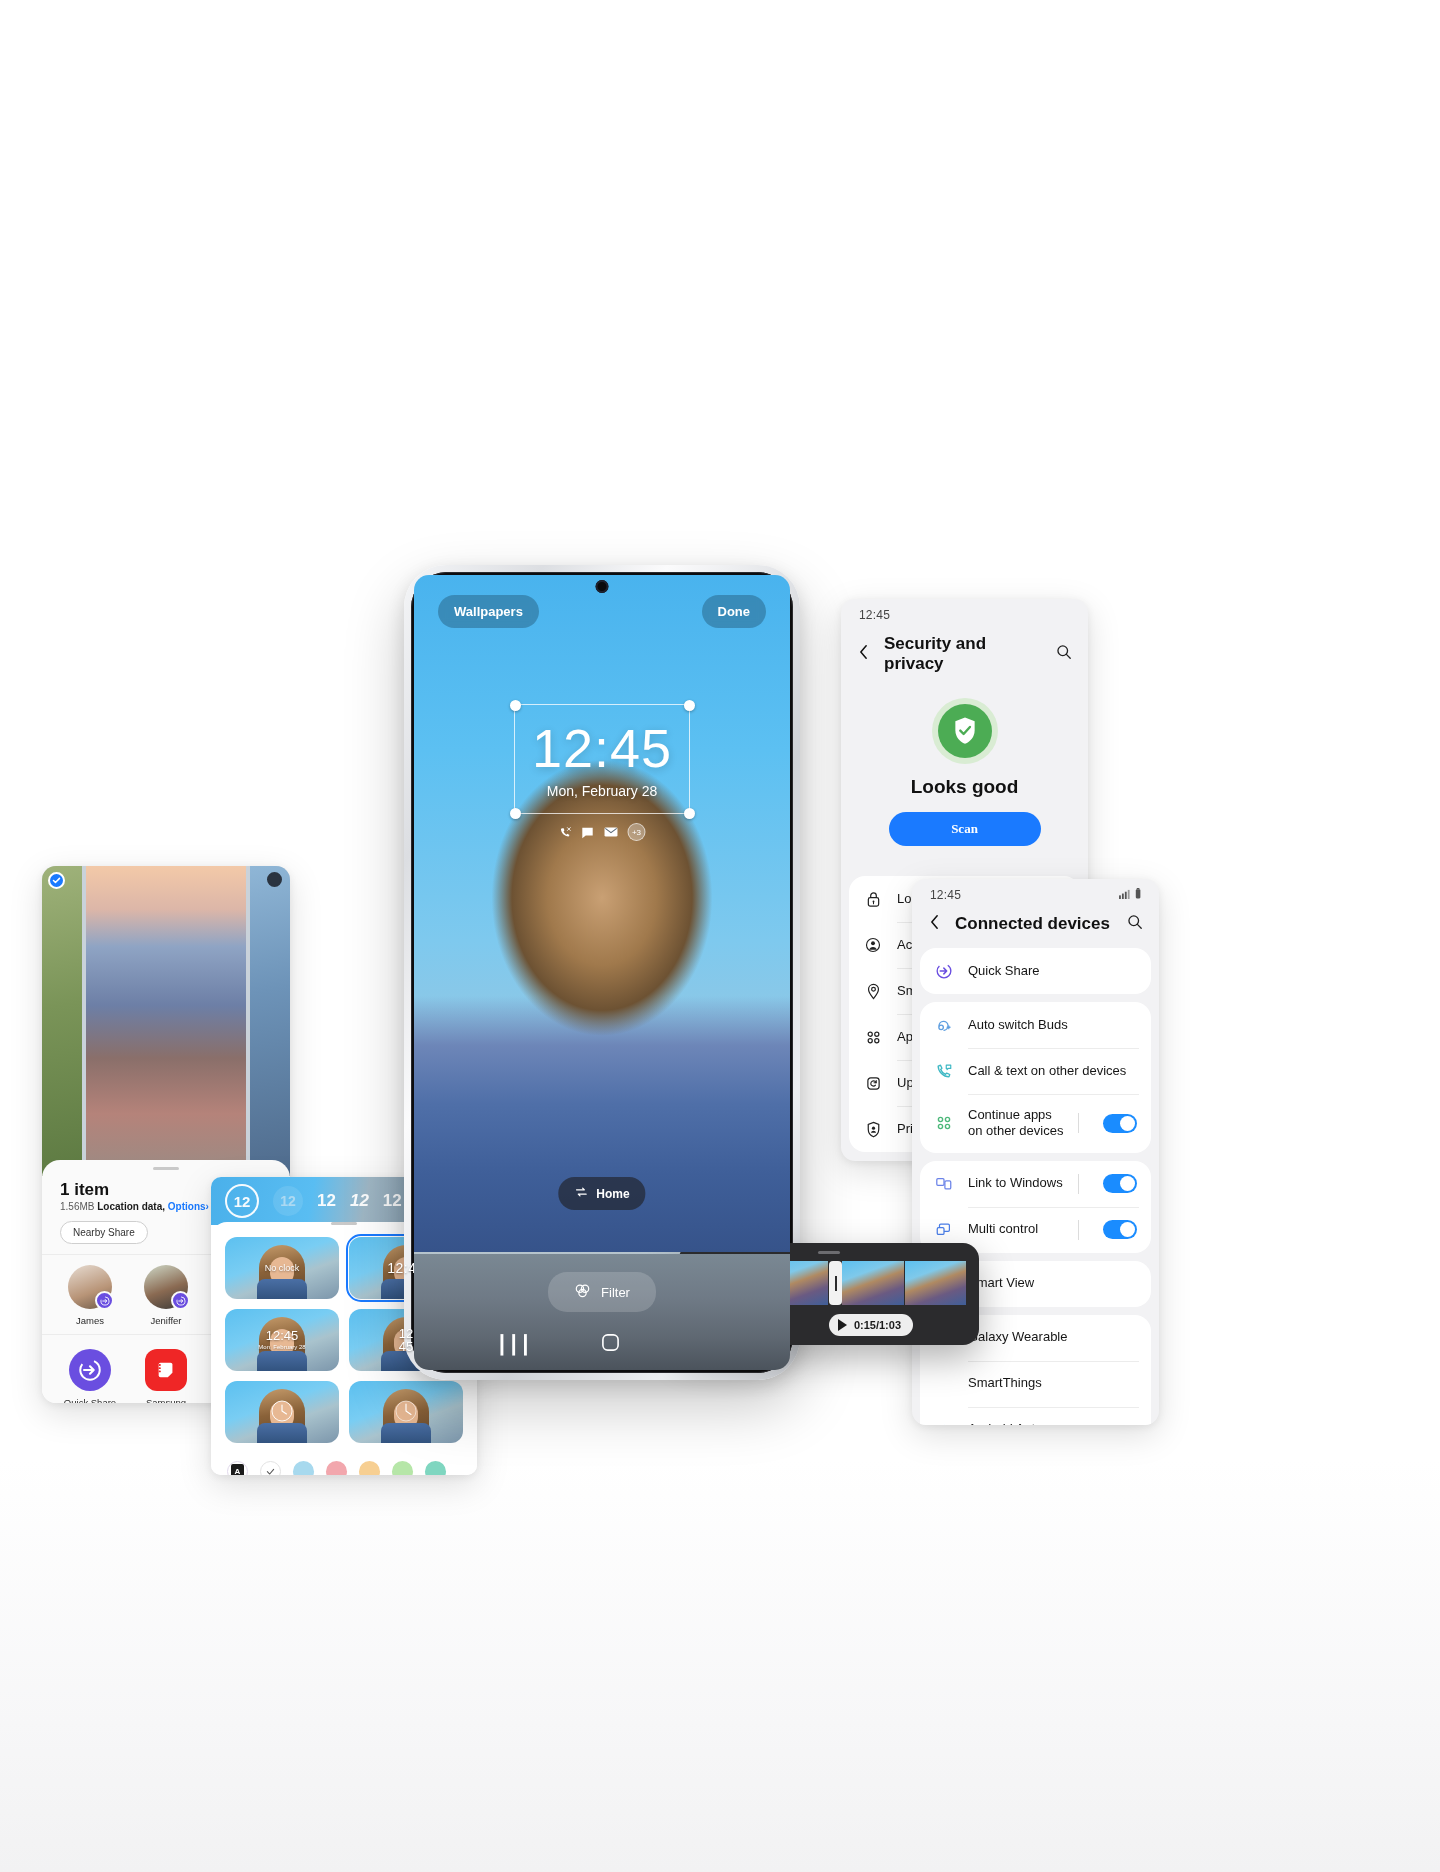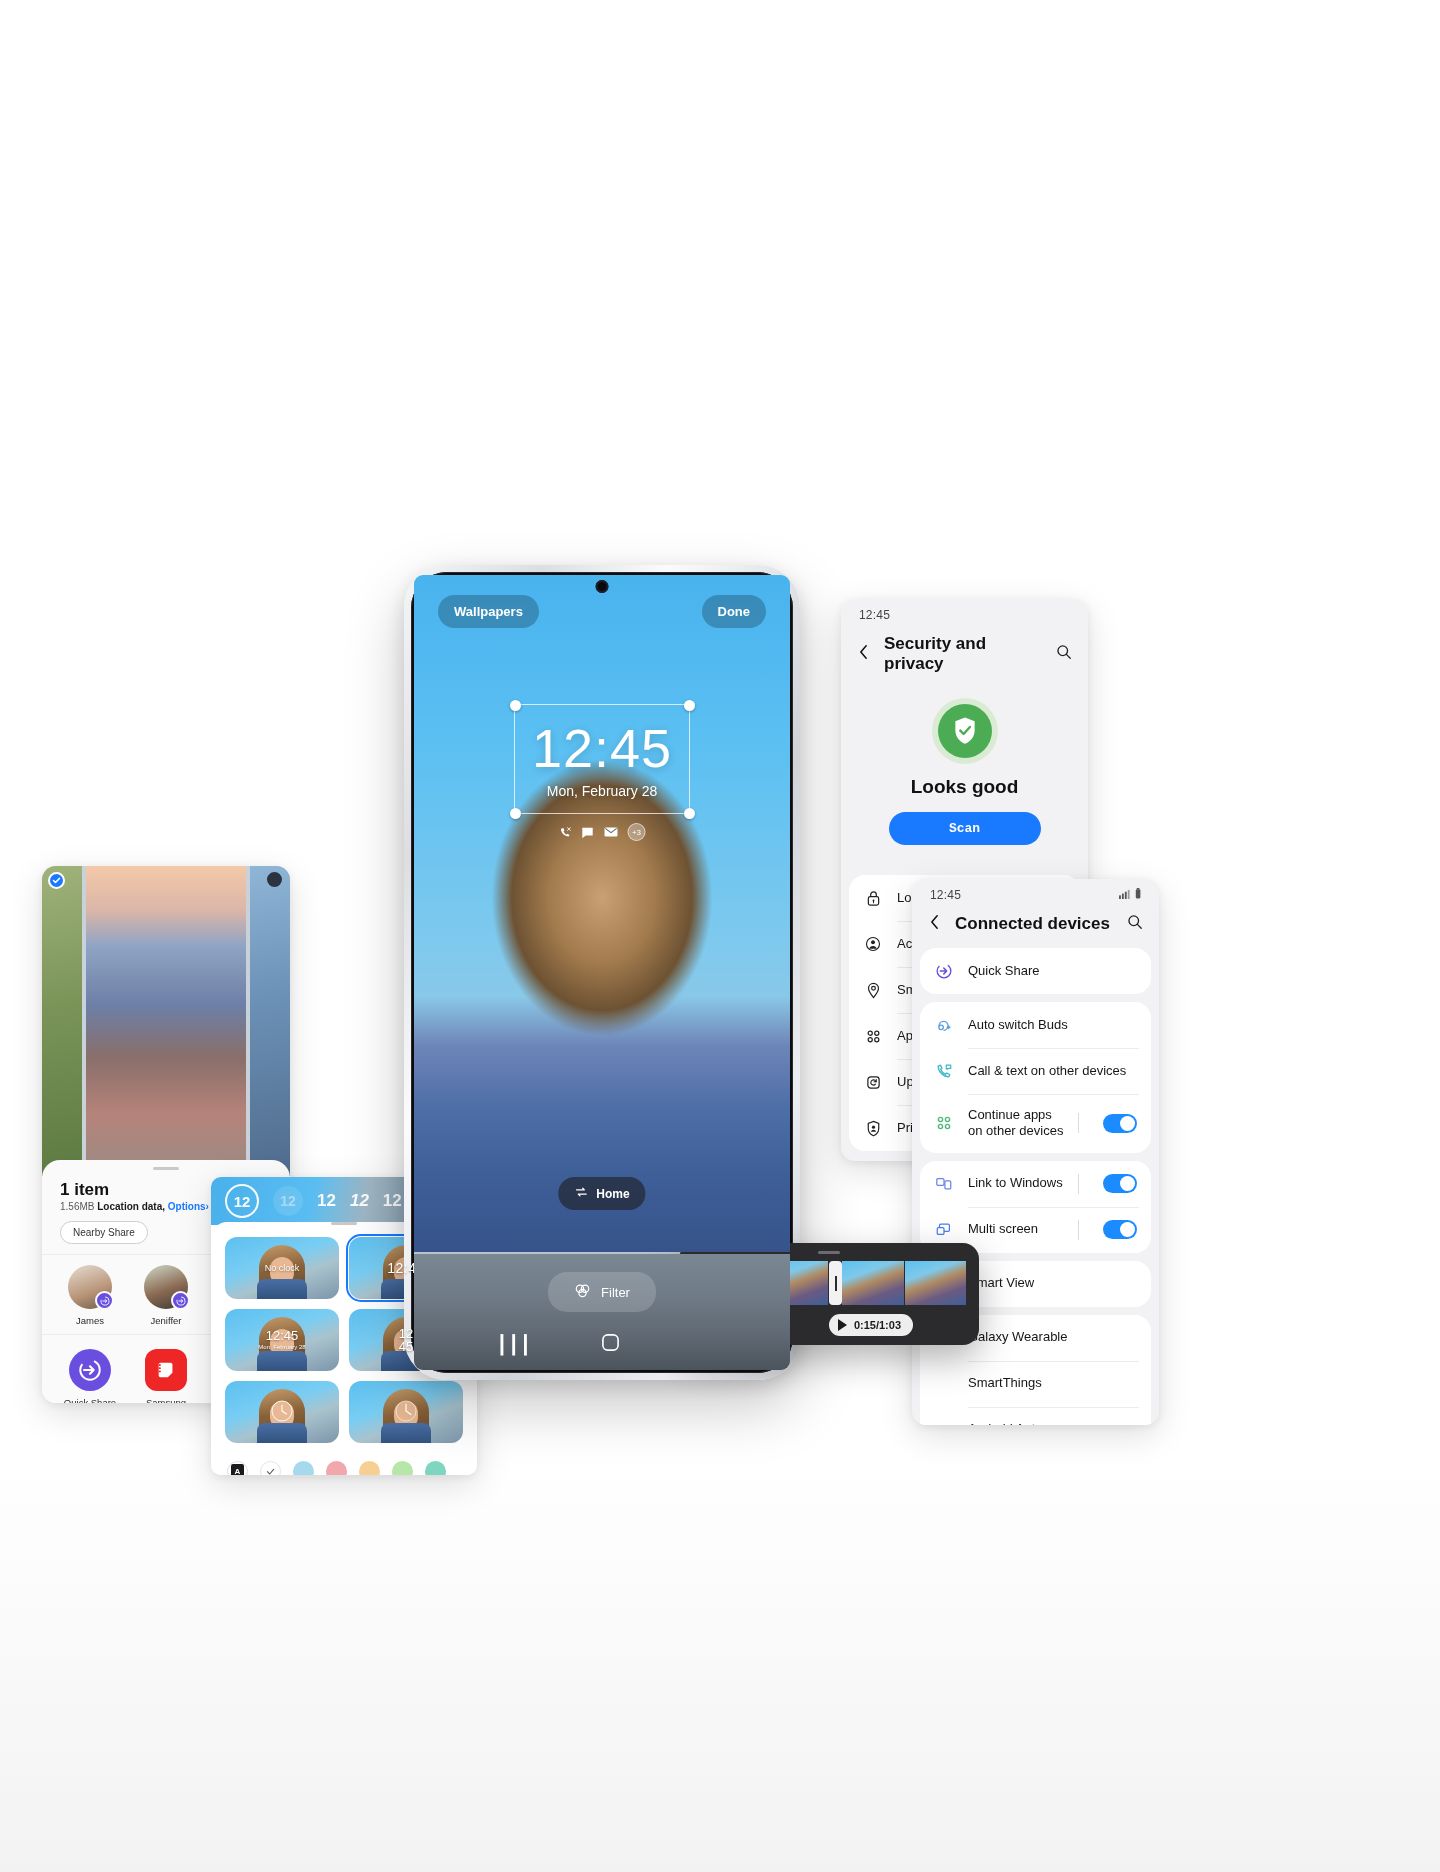--- a/index.html
+++ b/index.html
@@ -80,21 +80,21 @@
   }
   .shield-in {
     width: 54px; height: 54px; border-radius: 50%; background: #4cac54;
     display: flex; align-items: center; justify-content: center;
   }
   #security .looks { font-size: 19px; font-weight: 700; color: #111; margin-bottom: 14px; }
   .scan-btn {
     display:block; width: 152px; margin: 12px auto;
     background: #1a7aff; color: #fff; border: none;
     border-radius: 20px; padding: 9px 0;
-    font-size: 13px; font-weight: 600; font-family: Liberation Mono, monospace; cursor: pointer;
+    font-size: 13px; font-weight: 600; font-family: Liberation Serif, serif; cursor: pointer;
   }
 
   
   #connected { left: 912px; top: 879px; width: 247px; height: 546px; }
 
   
   #quickshare { left: 42px; top: 866px; width: 248px; height: 537px; background:#fff; }
   .qs-photos { display: flex; gap: 4px; padding: 0; height: 310px; background:#c9d2da; }
   .qs-photo { position: relative; flex: 1; overflow: hidden; }
   .qs-photo.sel { flex: 0 0 40px; }
@@ -206,21 +206,21 @@
     border-radius: 42px;
     background: linear-gradient(115deg,#f4f5f7 0%,#dcdee2 18%,#fbfbfc 34%,#cfd2d7 62%,#eceef1 82%,#c9ccd1 100%);
     padding: 7px;
     box-shadow: 0 26px 60px rgba(0,0,0,.22), 0 6px 18px rgba(0,0,0,.12);
   }
   #phone .bezel {
     width:100%; height:100%; border-radius:36px; background:#0c0c0e; padding:3px;
     box-shadow: inset 0 0 0 1px #2a2a2e;
   }
   #phone .screen {
-    width:100%; height:100%; border-radius:9px; overflow:hidden; position:relative;
+    width:100%; height:100%; border-radius:15px; overflow:hidden; position:relative;
     background: linear-gradient(180deg,#49b3ee 0%,#5cc0f2 22%,#7ec9ee 46%,#9fc6dd 68%,#b9c3c9 88%,#cfd3d4 100%);
   }
   .notch {
     position:absolute; left:50%; top:5px; transform:translateX(-50%);
     width:13px; height:13px; border-radius:50%; background:#0a0a0c; z-index:9;
     box-shadow: inset 0 0 0 2px #1d2230;
   }
   .lock-pill {
     position:absolute; top:20px; padding: 9px 16px; border-radius: 18px;
     background: rgba(30,80,110,.42); color:#fff; font-size:13px; font-weight:700;
@@ -779,21 +779,21 @@
         <span class="tog-div"></span>
         <span class="toggle"></span>
       </div>
       <div class="row">
         <span class="ico">
           <svg width="18" height="17" viewBox="0 0 20 18">
               <rect x="5" y="3" width="11" height="8" rx="1.4" fill="none" stroke="#4a7ee8" stroke-width="1.4"></rect>
               <rect x="2.5" y="7" width="7.5" height="7.5" rx="1.4" fill="#fff" stroke="#4a7ee8" stroke-width="1.4"></rect>
             </svg>
         </span>
-        <span class="lbl">Multi screen</span>
+        <span class="lbl">Multi control</span>
         <span class="tog-div"></span>
         <span class="toggle"></span>
       </div>
     </div>
 
     <div class="list-card">
       <div class="row">
         <span class="ico"></span>
         <span class="lbl">Smart View</span>
       </div>

